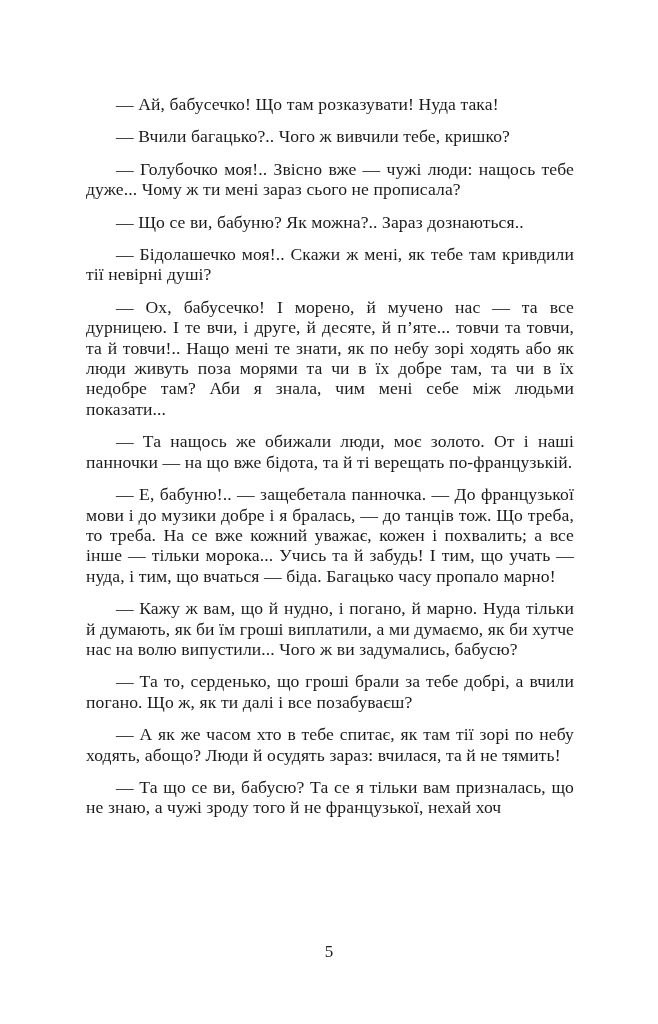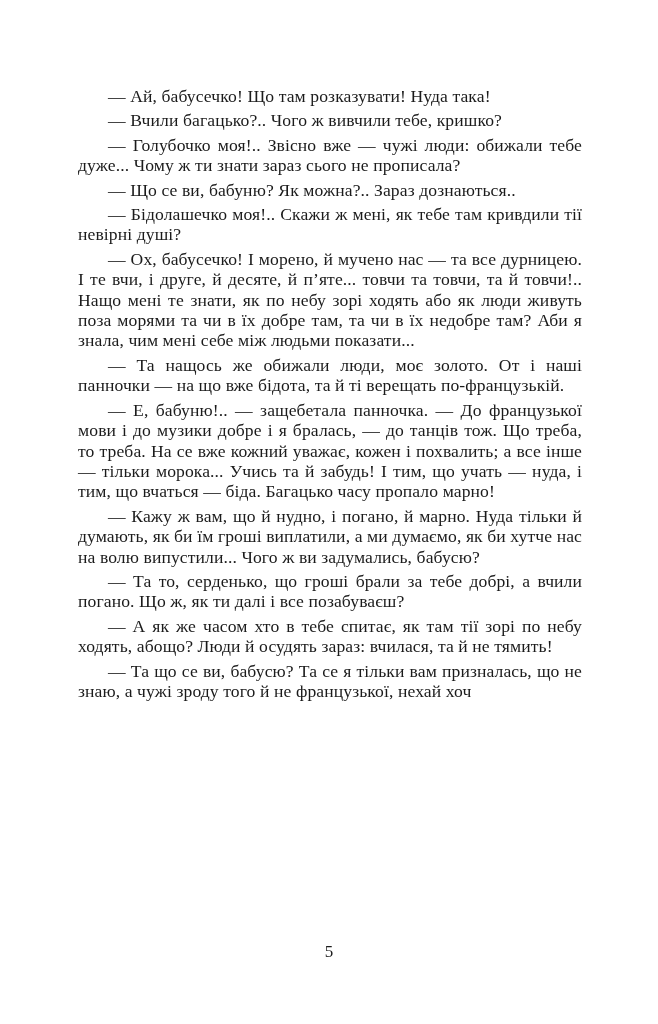--- a/index.html
+++ b/index.html
@@ -20,42 +20,42 @@
     position: absolute;
     top: 82px;
     left: 74px;
     width: 512px;
     font-size: 17.6px;
     line-height: 20.4px;
     text-align: justify;
     letter-spacing: 0.1px;
   }
   .para {
-    margin: 4px;
+    margin: 12px;
     padding: 0;
     text-indent: 30px;
   }
   .page-number {
     position: absolute;
     bottom: 62px;
     left: 0;
     width: 100%;
     text-align: center;
     font-size: 17px;
     color: #1b1b1b;
   }
 </style>
 </head>
 <body>
 
 <div class="book-page">
   <div class="text-block">
       <p class="para">— Ай, бабусечко! Що там розказувати! Нуда така!</p>
       <p class="para">— Вчили багацько?.. Чого ж вивчили тебе, кришко?</p>
-      <p class="para">— Голубочко моя!.. Звісно вже — чужі люди: обижали тебе дуже... Чому ж ти знати зараз сього не прописала?</p>
+      <p class="para">— Голубочко моя!.. Звісно вже — чужі люди: нащось тебе дуже... Чому ж ти мені зараз сього не прописала?</p>
       <p class="para">— Що се ви, бабуню? Як можна?.. Зараз дознаються..</p>
       <p class="para">— Бідолашечко моя!.. Скажи ж мені, як тебе там кривдили тії невірні душі?</p>
       <p class="para">— Ох, бабусечко! І морено, й мучено нас — та все дурницею. І те вчи, і друге, й десяте, й п’яте... товчи та товчи, та й товчи!.. Нащо мені те знати, як по небу зорі ходять або як люди живуть поза морями та чи в їх добре там, та чи в їх недобре там? Аби я знала, чим мені себе між людьми показати...</p>
       <p class="para">— Та нащось же обижали люди, моє золото. От і наші панночки — на що вже бідота, та й ті верещать по-французькій.</p>
       <p class="para">— Е, бабуню!.. — защебетала панночка. — До французької мови і до музики добре і я бралась, — до танців тож. Що треба, то треба. На се вже кожний уважає, кожен і похвалить; а все інше — тільки морока... Учись та й забудь! І тим, що учать — нуда, і тим, що вчаться — біда. Багацько часу пропало марно!</p>
       <p class="para">— Кажу ж вам, що й нудно, і погано, й марно. Нуда тільки й думають, як би їм гроші виплатили, а ми думаємо, як би хутче нас на волю випустили... Чого ж ви задумались, бабусю?</p>
       <p class="para">— Та то, серденько, що гроші брали за тебе добрі, а вчили погано. Що ж, як ти далі і все позабуваєш?</p>
       <p class="para">— А як же часом хто в тебе спитає, як там тії зорі по небу ходять, абощо? Люди й осудять зараз: вчилася, та й не тямить!</p>
       <p class="para">— Та що се ви, бабусю? Та се я тільки вам призналась, що не знаю, а чужі зроду того й не французької, нехай хоч</p>
     </div>

